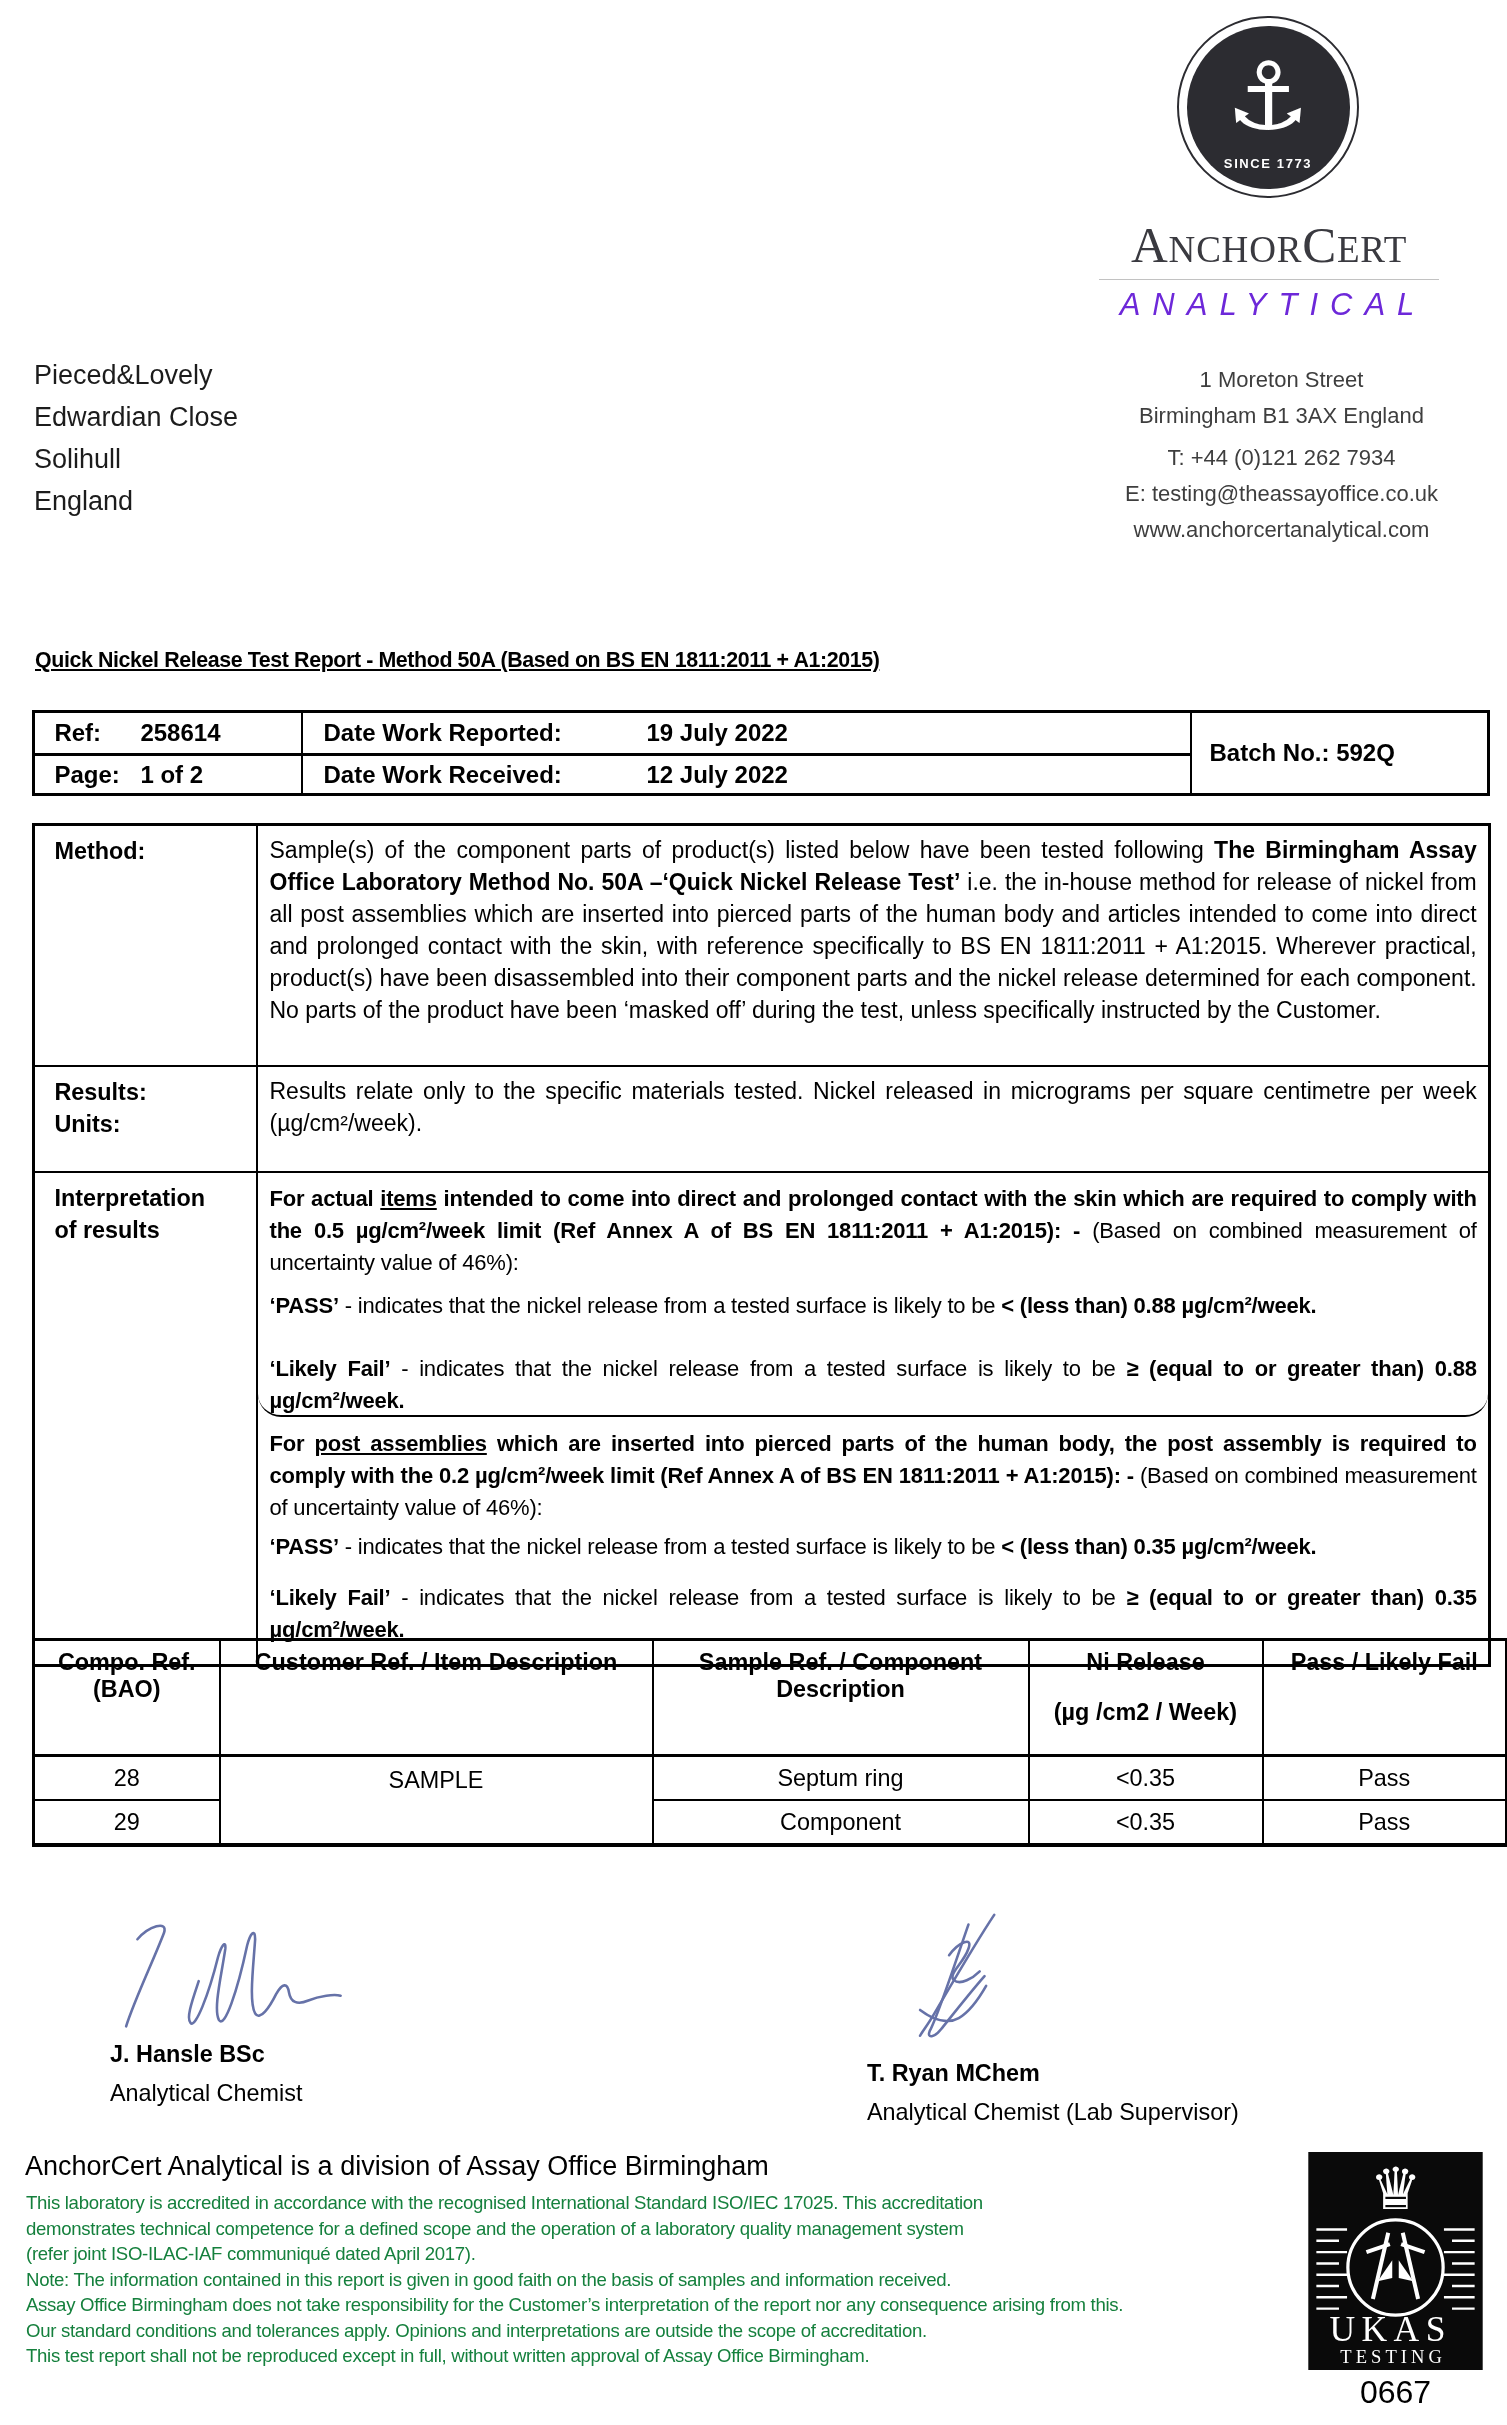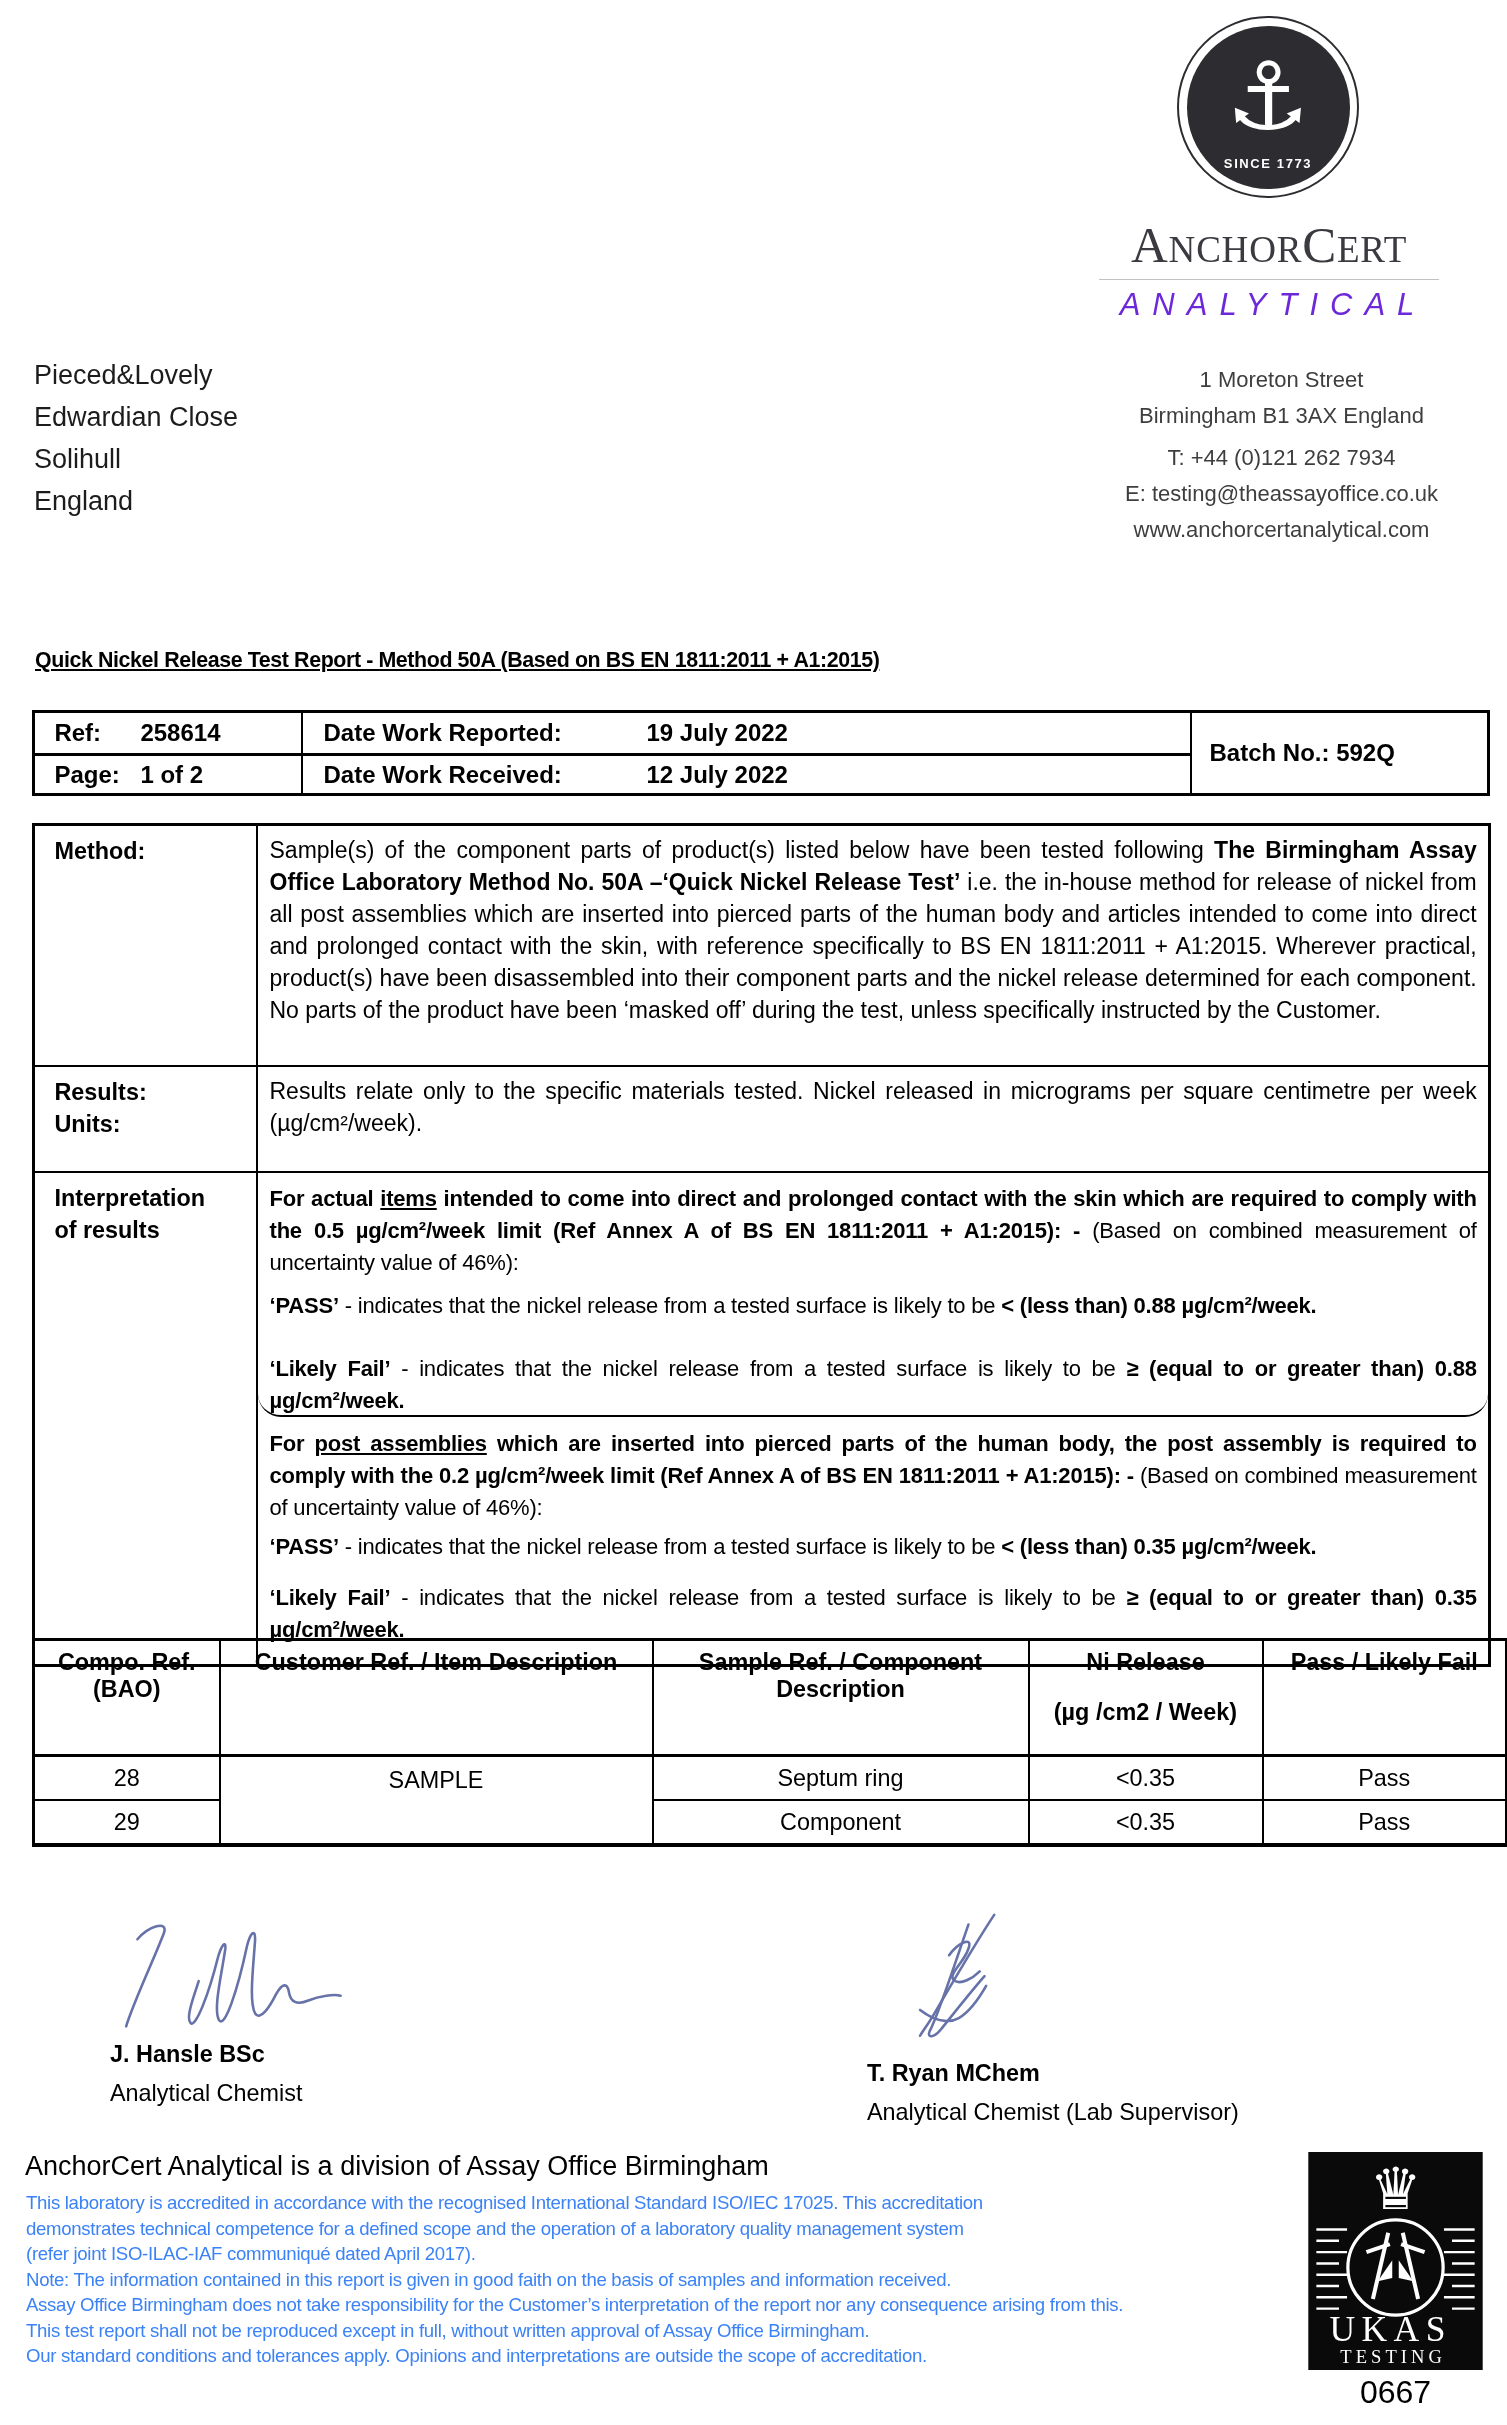--- a/index.html
+++ b/index.html
@@ -71,21 +71,21 @@
   .ni-units{margin-top:22.6px;font-weight:bold;}
   td.merged{vertical-align:top;padding-top:9.7px;}
 
   
   .sig-svg{position:absolute;}
   .sig-name{position:absolute;font-size:23.4px;font-weight:bold;}
   .sig-role{position:absolute;font-size:23.4px;}
 
   
   .f-head{position:absolute;left:25px;top:2151px;font-size:27px;color:#000;}
-  .f-lines{position:absolute;left:26px;top:2190px;font-size:18.6px;line-height:25.5px;color:#3b82f6;
+  .f-lines{position:absolute;left:26px;top:2190px;font-size:18.6px;line-height:25.5px;color:#15803d;
            letter-spacing:-0.3px;}
   .ukas{position:absolute;left:1308px;top:2152px;width:175px;height:218px;}
   .ukas-num{position:absolute;left:1308px;top:2374px;width:175px;text-align:center;font-size:32px;color:#000;}
 </style>
 </head>
 <body>
 
 <div class="page">
 
   <div class="logo-ring">
@@ -255,22 +255,22 @@
   <div class="sig-name" style="left:867px;top:2060px;">T. Ryan MChem</div>
   <div class="sig-role" style="left:867px;top:2099px;">Analytical Chemist (Lab Supervisor)</div>
 
   <div class="f-head">AnchorCert Analytical is a division of Assay Office Birmingham</div>
   <div class="f-lines">
     <div>This laboratory is accredited in accordance with the recognised International Standard ISO/IEC 17025. This accreditation</div>
     <div>demonstrates technical competence for a defined scope and the operation of a laboratory quality management system</div>
     <div>(refer joint ISO-ILAC-IAF communiqué dated April 2017).</div>
     <div>Note: The information contained in this report is given in good faith on the basis of samples and information received.</div>
     <div>Assay Office Birmingham does not take responsibility for the Customer’s interpretation of the report nor any consequence arising from this.</div>
+    <div>Our standard conditions and tolerances apply. Opinions and interpretations are outside the scope of accreditation.</div>
     <div>This test report shall not be reproduced except in full, without written approval of Assay Office Birmingham.</div>
-    <div>Our standard conditions and tolerances apply. Opinions and interpretations are outside the scope of accreditation.</div>
   </div>
 
   <div class="ukas">
     <svg width="175" height="218" viewBox="0 0 216 270">
       <rect x="0" y="0" width="216" height="270" fill="#0a0a0a"></rect>
       <text x="108" y="70" font-size="72" fill="#ffffff" text-anchor="middle" font-family="DejaVu Sans">♛</text>
       <circle cx="108" cy="143" r="59" fill="none" stroke="#ffffff" stroke-width="4"></circle>
       <g stroke="#ffffff" stroke-width="5" fill="none">
         <path d="M99,100 L80,182"></path>
           <path d="M72,124 L101,114"></path>

